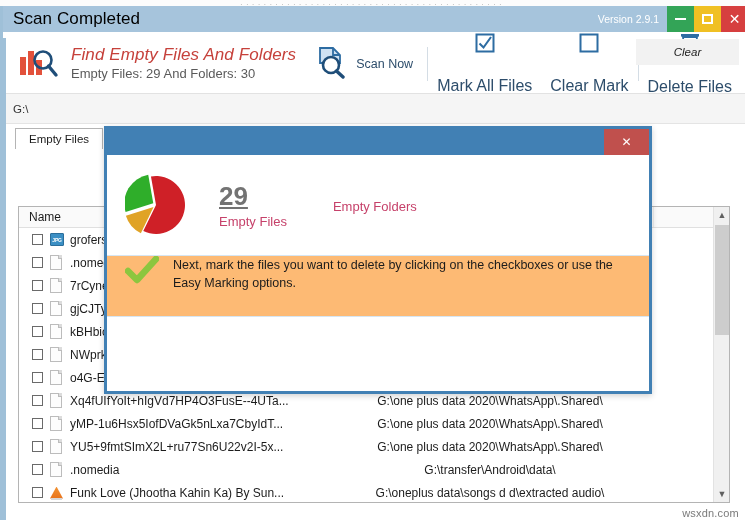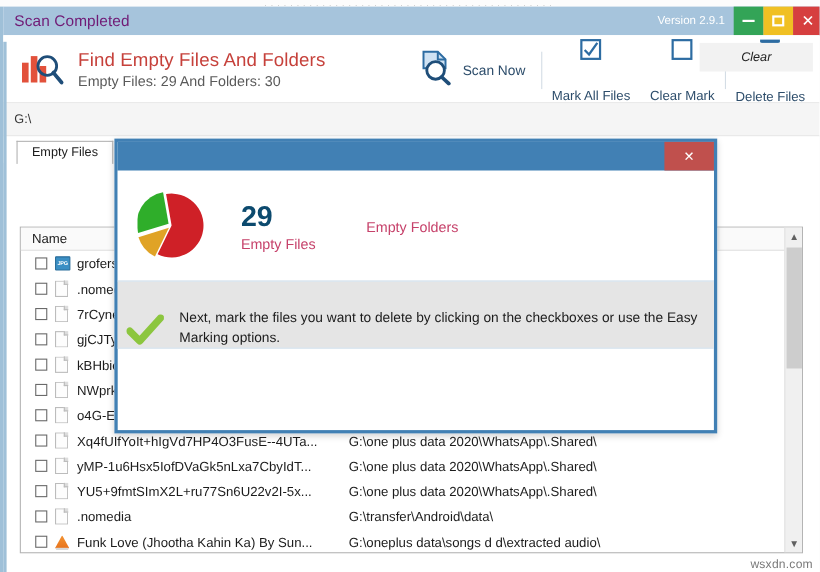--- a/index.html
+++ b/index.html
@@ -30,21 +30,21 @@
     border-left: 3px solid #9fc0d8;
   }
 
   
   .titlebar {
     position: relative; height: 26px; width: 745px;
     background: #a6c4dc;
     display: flex; align-items: center;
   }
   .titlebar-text {
-    font-size: 14px; color: #701a75; padding-left: 10px; letter-spacing: .1px; text-align: right;
+    font-size: 17px; color: #000000; padding-left: 10px; letter-spacing: .1px; text-align: right;
   }
   .titlebar-right {
     position: absolute; right: 0; top: 0; height: 26px;
     display: flex; align-items: stretch;
   }
   .version-label {
     font-size: 10.5px; color: #ffffff; display: flex; align-items: center;
     padding-right: 8px;
   }
   .wbtn {
@@ -65,36 +65,36 @@
     position: relative; height: 62px; width: 742px;
     background: #ffffff;
     border-bottom: 1px solid #e2e2e2;
     display: flex; align-items: center;
   }
   .brand { display: flex; align-items: center; padding-left: 14px; }
   .brand-icon { width: 44px; height: 40px; position: relative; flex: none; }
   .brand-text { margin-left: 10px; }
   .brand-title {
     font-size: 17px; color: #c6413b; font-weight: normal;
-    line-height: 21px; letter-spacing: .1px;
+    line-height: 21px; letter-spacing: .1px; font-style: italic;
   }
   .brand-sub {
     font-size: 13px; color: #5a5a5a; line-height: 15px; margin-top: 1px;
   }
 
   .tools {
     position: absolute; right: 4px; top: 0; height: 63px;
     display: flex; align-items: center;
   }
   .tool {
     display: flex; flex-direction: column; align-items: center; justify-content: center;
     cursor: pointer; padding: 0 9px; height: 54px;
   }
   .tool-scan { flex-direction: row; gap: 7px; padding-right: 14px; }
-  .tool-label { font-size: 12px; color: #2d4d6b; margin-top: 19px; }
+  .tool-label { font-size: 16px; color: #2d4d6b; margin-top: 19px; }
   .tool-scan .tool-label { margin-top: 0; font-size: 12.5px; }
   .tool-sep { width: 1px; height: 34px; background: #d4dde5; }
 
   
   .pathbar {
     position: relative; width: 742px; height: 30px;
     background: #f5f5f5; border-bottom: 1px solid #e4e4e4;
     display: flex; align-items: center;
   }
   .path-input {
@@ -151,21 +151,21 @@
   }
   .row .cb {
     width: 11px; height: 11px; border: 1px solid #6a6a6a;
     background: #fff; margin-left: 13px; flex: none; cursor: pointer;
   }
   .row .ficon { width: 17px; margin-left: 7px; flex: none; display: flex; align-items: center; }
   .row .fname {
     width: 236px; margin-left: 3px; white-space: nowrap; overflow: hidden;
     text-overflow: clip;
   }
-  .row .fpath { width: 346px; margin-left: 11px; white-space: nowrap; overflow: hidden; }
+  .row .fpath { width: 346px; margin-left: 11px; white-space: nowrap; overflow: hidden; text-align: center; }
 
   
   .doc-ico { width: 12px; height: 15px; position: relative; }
   .doc-ico i {
     position: absolute; inset: 0;
     background: #fdfdfd; border: 1px solid #bcbcbc;
     clip-path: polygon(0 0, 68% 0, 100% 26%, 100% 100%, 0 100%);
   }
   .doc-ico b {
     position: absolute; right: 0; top: 0; width: 32%; height: 26%;
@@ -219,28 +219,28 @@
   .dlg-close {
     position: absolute; right: 0; top: 0; width: 45px; height: 26px;
     background: #c0504d; color: #fff; font-size: 12px;
     display: flex; align-items: center; justify-content: center; cursor: pointer;
   }
   .dlg-top {
     height: 100px; display: flex; align-items: center; padding-left: 18px; background:#fff;
   }
   .pie { width: 66px; height: 66px; position: relative; flex: none; }
   .stat { margin-left: 28px; }
-  .stat-num { font-size: 26px; font-weight: bold; color: #0c4a6e; line-height: 30px; }
+  .stat-num { font-size: 26px; font-weight: bold; color: #737373; line-height: 30px; text-decoration: underline; }
   .stat-lbl { font-size: 13px; color: #c6416a; margin-top: 3px; }
   .stat2 { margin-left: 46px; }
 
   .dlg-msg {
     margin: 0 0 0 0; height: 62px;
-    background: #e5e5e5; border-top: 1px solid #d6e6f3; border-bottom: 1px solid #d6e6f3;
-    display: flex; align-items: flex-end; padding: 0 8px;
+    background: #fdba74; border-top: 1px solid #d6e6f3; border-bottom: 1px solid #d6e6f3;
+    display: flex; align-items: flex-start; padding: 0 18px;
   }
   .check-ico { width: 34px; height: 30px; flex: none; position: relative; }
   .dlg-msg-text {
     font-size: 12.5px; color: #1c1c1c; line-height: 18px; margin-left: 14px;
   }
   .dlg-foot { height: 74px; position: relative; background: #fff; }
   .btn-ok {
     position: absolute; right: 18px; top: 20px;
     width: 100px; height: 29px;
     background: #dedede; border: 1px solid #cfcfcf;

